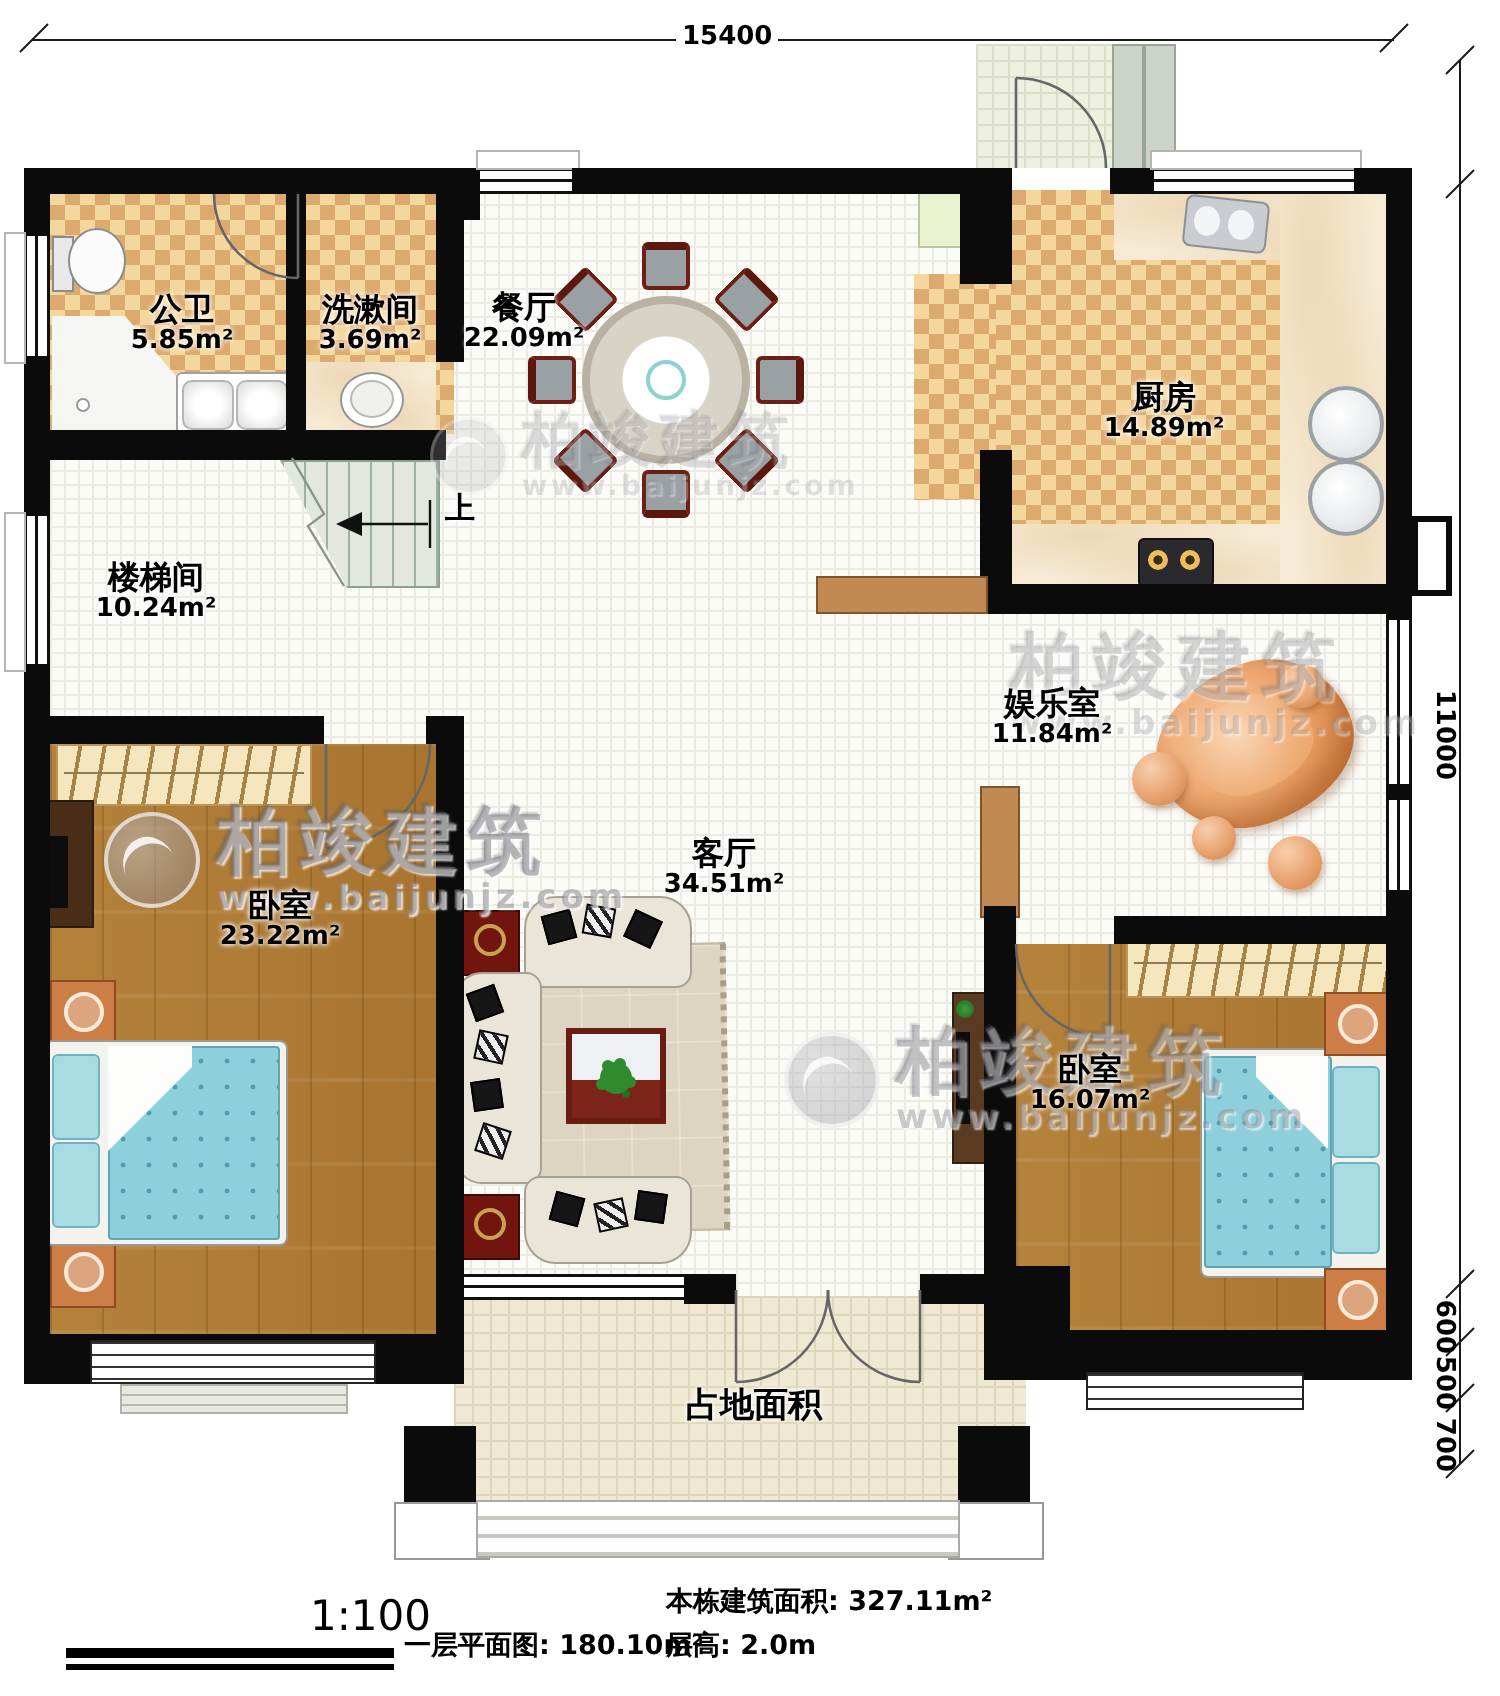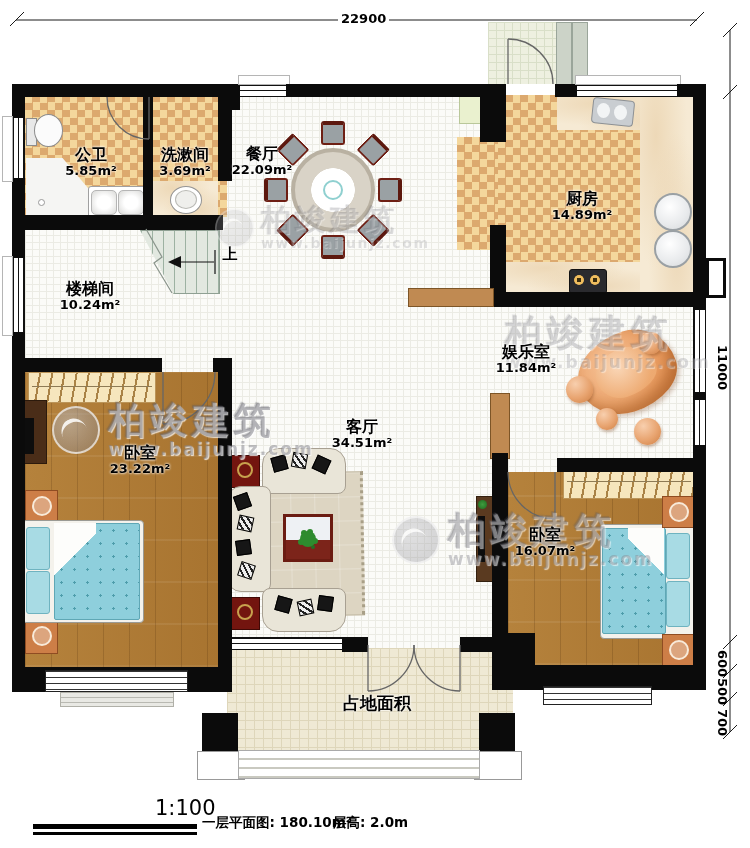--- a/index.html
+++ b/index.html
@@ -322,21 +322,21 @@
     <span class="ar">3.69m²</span>
     </div>
   <div class="rlabel" style="left:228px;top:145px;width:68px;">
     <span class="nm">餐厅</span>
     <span class="ar">22.09m²</span>
     </div>
   <div class="rlabel" style="left:544px;top:190px;width:76px;">
     <span class="nm">厨房</span>
     <span class="ar">14.89m²</span>
     </div>
-  <div class="rlabel" style="left:52px;top:280px;width:76px;">
+  <div class="rlabel" style="left:40px;top:280px;width:76px;">
     <span class="nm">楼梯间</span>
     <span class="ar">10.24m²</span>
     </div>
   <div class="rlabel" style="left:488px;top:343px;width:76px;">
     <span class="nm">娱乐室</span>
     <span class="ar">11.84m²</span>
     </div>
   <div class="rlabel" style="left:328px;top:418px;width:68px;">
     <span class="nm">客厅</span>
     <span class="ar">34.51m²</span>
@@ -349,31 +349,34 @@
     <span class="nm">卧室</span>
     <span class="ar">16.07m²</span>
     </div>
   <div class="rlabel" style="left:322px;top:694px;width:110px;">
     <span class="nm" style="font-size:17px;">占地面积</span>
     </div>
   <div class="rlabel" style="left:220px;top:246px;width:20px;">
     <span class="nm" style="font-size:15px;">上</span>
     </div>
 
-  <div class="dim" style="left:338px;top:11px;background:#fff;padding:0 3px;">22900</div>
+  <div class="dim" style="left:338px;top:11px;background:#fff;padding:0 3px;">15400</div>
   <div class="dim rot90" style="left:699px;top:360px;width:46px;text-align:center;">11000</div>
   <div class="dim rot90" style="left:708px;top:656px;width:28px;text-align:center;">600</div>
   <div class="dim rot90" style="left:708px;top:684px;width:28px;text-align:center;">500</div>
   <div class="dim rot90" style="left:708px;top:715px;width:28px;text-align:center;">700</div>
 
   <div class="abs" style="left:0;top:783px;width:750px;height:65px;background:#fff;z-index:65;">
     <div class="abs" style="left:33px;top:41px;width:164px;height:5px;background:#000;"></div>
     <div class="abs" style="left:33px;top:49px;width:164px;height:3px;background:#000;"></div>
     <div class="tb" style="left:155px;top:13px;font-size:21px;font-weight:normal;">1:100</div>
     <div class="tb" style="left:202px;top:31px;font-size:13.5px;">
       <span>一层平面图:</span>
       <span>180.10m²</span></div>
+    <div class="tb" style="left:333px;top:9px;font-size:13.5px;">
+      <span>本栋建筑面积:</span>
+      <span>327.11m²</span></div>
     <div class="tb" style="left:333px;top:31px;font-size:13.5px;">
       <span>层高:</span>
       <span>2.0m</span></div>
   </div>
 
 </div>
 
 </body></html>

